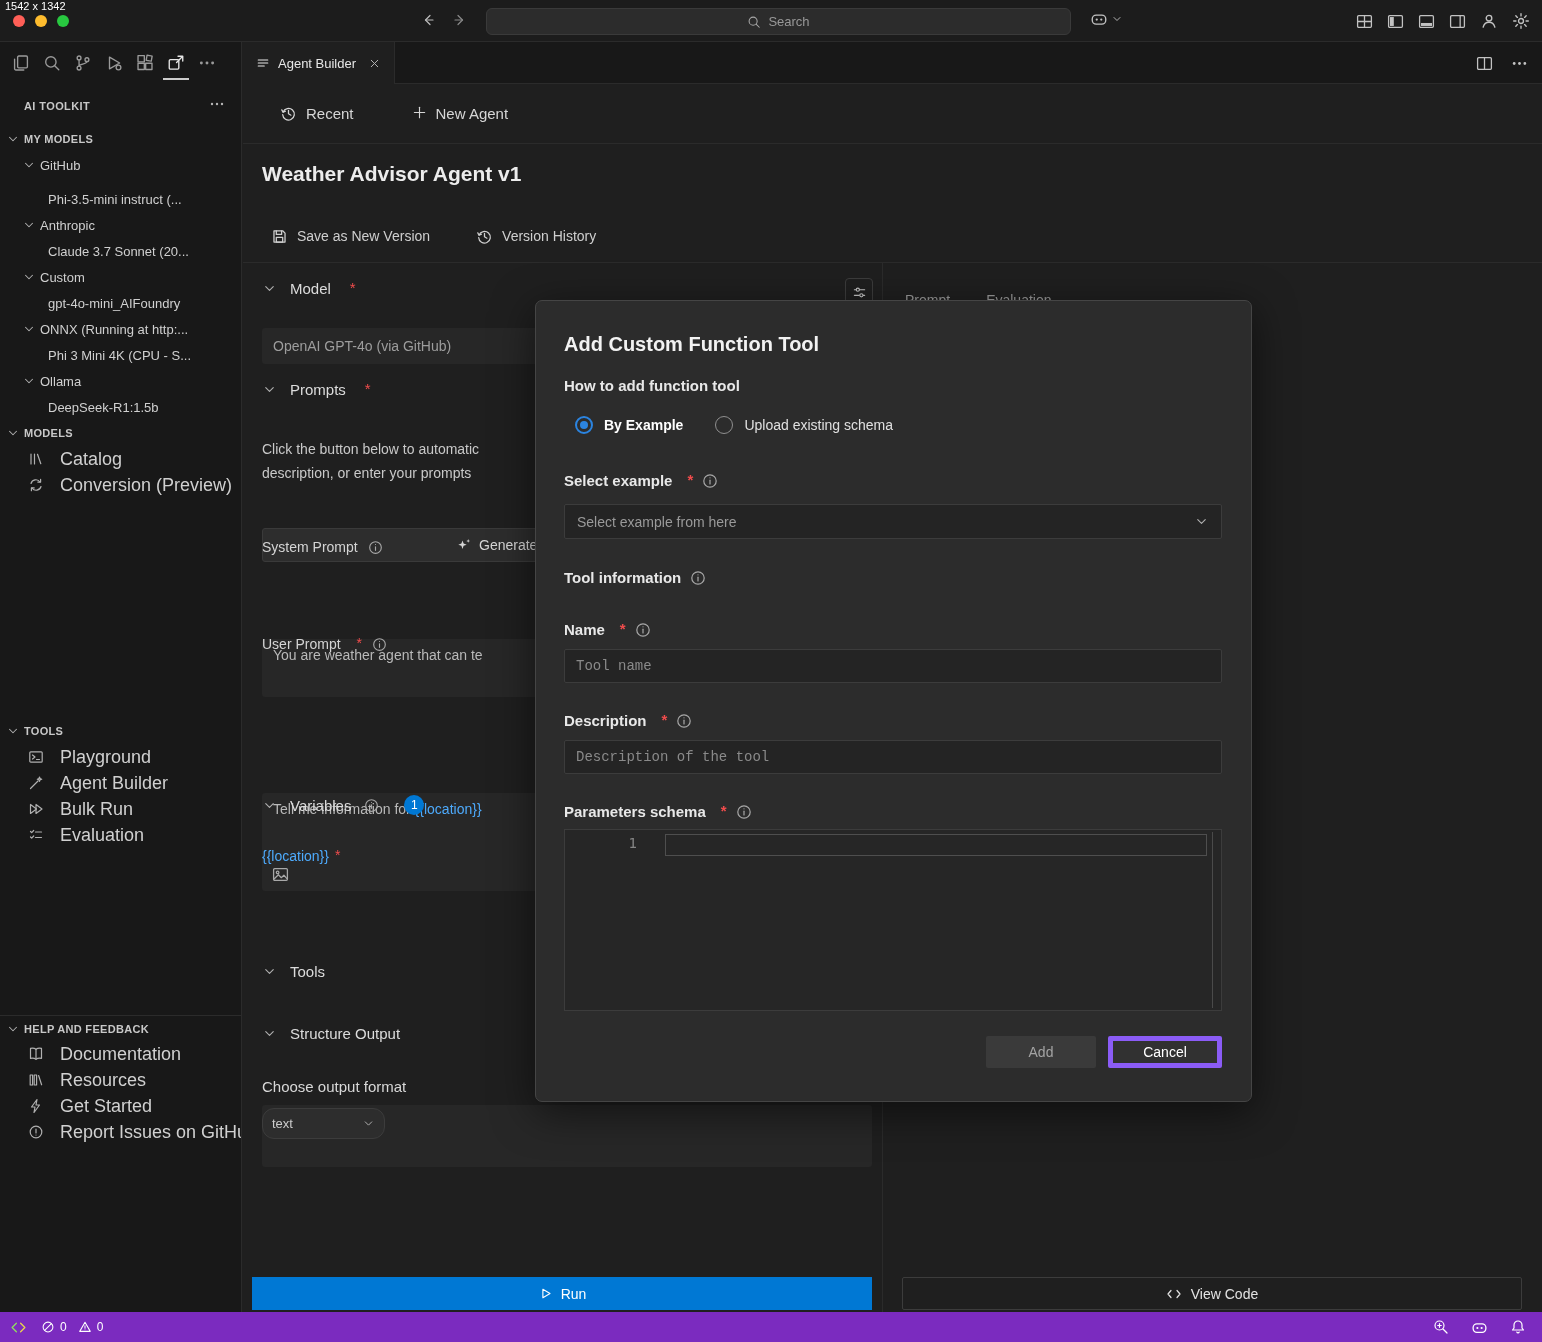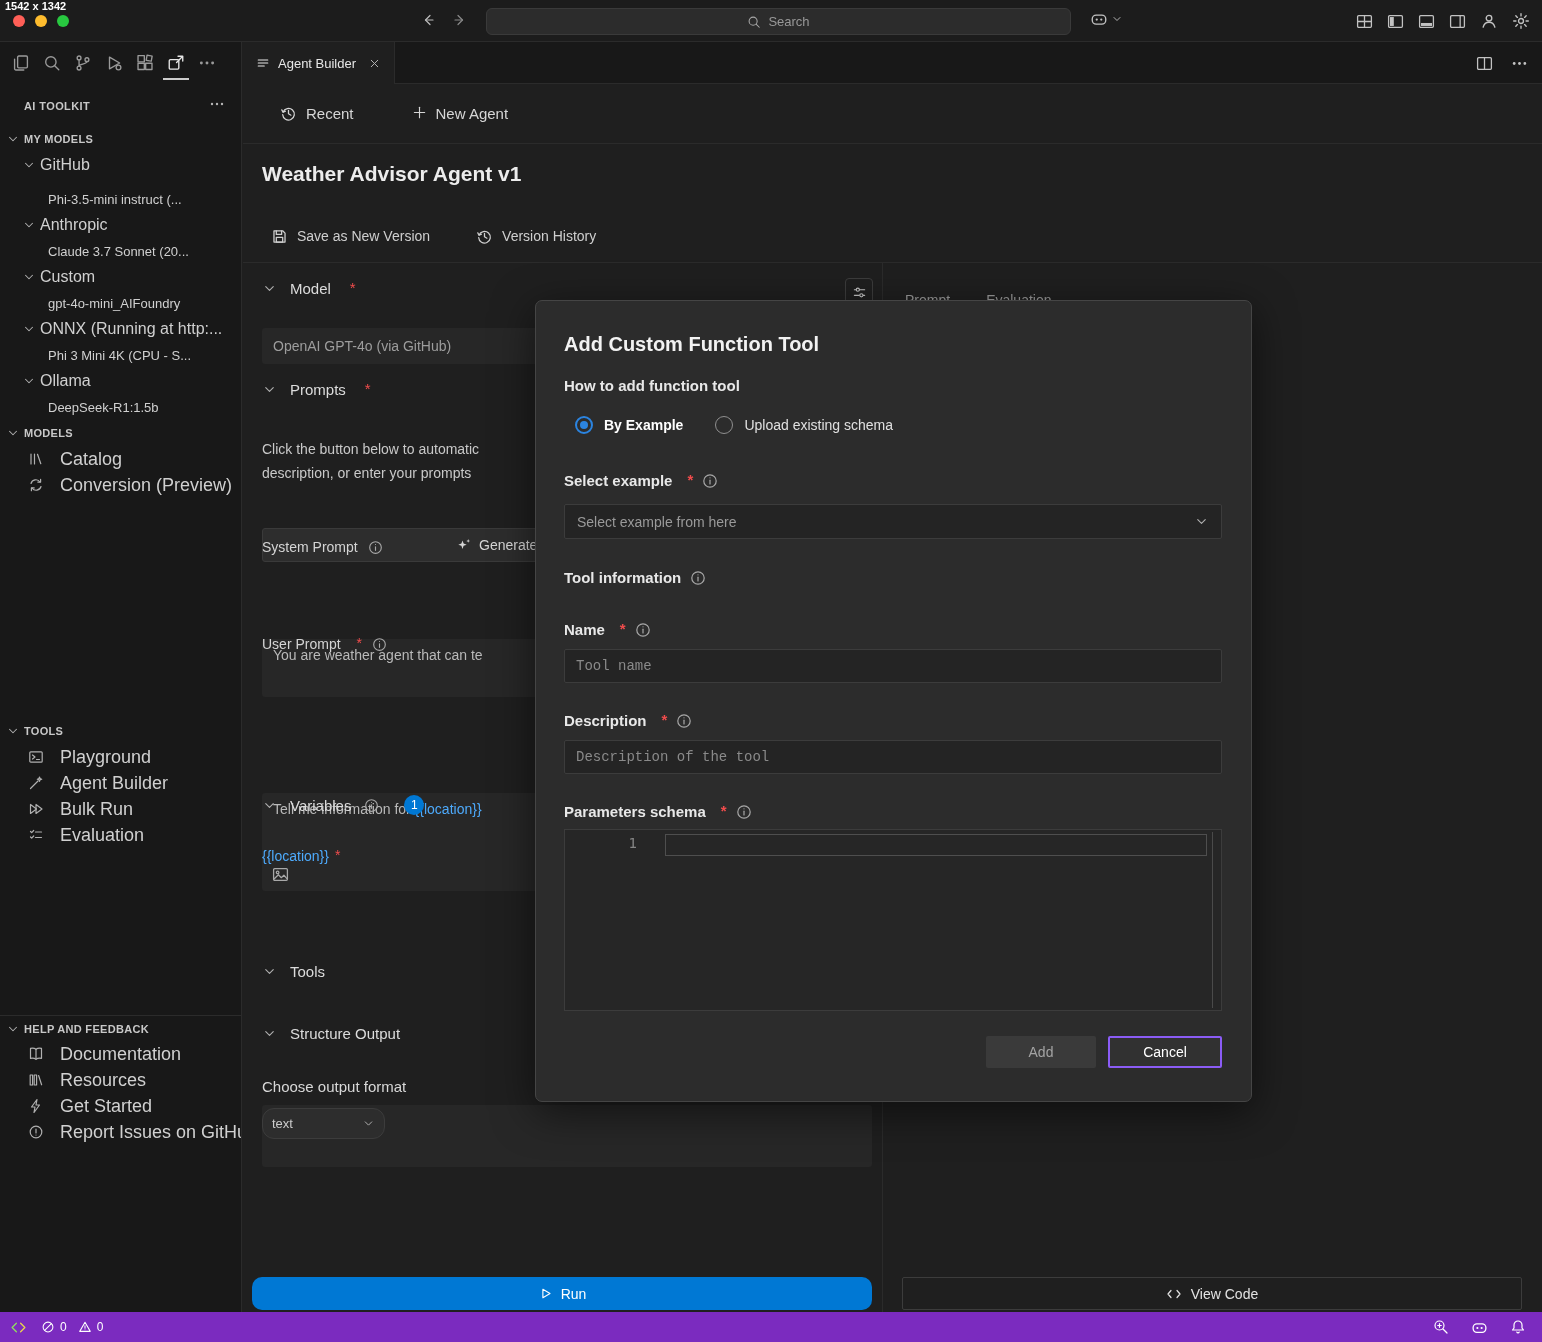--- a/index.html
+++ b/index.html
@@ -4,40 +4,40 @@
 <style>
   *{box-sizing:border-box;margin:0;padding:0}
   html,body{width:1542px;height:1342px}
   body{background:#1f1f1f;font-family:"Liberation Sans","DejaVu Sans",sans-serif;color:#cccccc;overflow:hidden}
   .screen{position:relative;width:1542px;height:1342px;background:#1f1f1f;overflow:hidden}
   svg.s{fill:none;stroke:currentColor;stroke-width:1.2;stroke-linecap:round;stroke-linejoin:round}
   svg.f{fill:currentColor;stroke:none}
 
   
   .titlebar{position:absolute;top:0;left:0;right:0;height:42px;background:#1c1c1c;border-bottom:1px solid #2b2b2b;z-index:5}
-  .size-label{position:absolute;top:0;left:5px;font-size:11px;color:#ffffff;z-index:99;font-weight:700}
+  .size-label{position:absolute;top:0;left:5px;font-size:11px;color:#ffffff;z-index:99;font-weight:400}
   .traffic{position:absolute;top:15px;left:13px;display:flex;gap:10px}
   .traffic span{width:12px;height:12px;border-radius:50%;display:block}
   .nav-arrows{position:absolute;left:420px;top:12px;display:flex;gap:16px;color:#bdbdbd}
   .searchbox{position:absolute;left:486px;top:8px;width:585px;height:27px;background:#2c2c2c;border:1px solid #3a3a3a;border-radius:6px;display:flex;align-items:center;justify-content:center;gap:7px;color:#989898;font-size:13px;cursor:text}
   .copilot-cc{position:absolute;left:1090px;top:10px;display:flex;align-items:center;gap:3px;color:#c2c2c2}
   .tb-right{position:absolute;right:12px;top:12px;display:flex;gap:14px;align-items:center;color:#c2c2c2}
 
   
   .sidebar{position:absolute;top:42px;left:0;width:242px;bottom:30px;background:#181818;border-right:1px solid #2b2b2b;z-index:4}
   .activity{position:absolute;top:5px;left:8px;display:flex;gap:5px}
   .act{width:26px;height:33px;display:flex;align-items:center;justify-content:center;color:#9a9a9a;border-bottom:2px solid transparent;cursor:pointer}
   .act.active{color:#e7e7e7;border-bottom-color:#cccccc}
   .sb-titlerow{position:absolute;top:52px;left:0;right:0;height:24px;display:flex;align-items:center}
   .sb-title{padding-left:24px;font-size:11px;font-weight:700;letter-spacing:.4px;color:#c8c8c8}
   .sb-more{margin-left:auto;margin-right:16px;color:#b5b5b5;cursor:pointer}
   .sb-list{position:absolute;top:84px;left:0;right:0}
   .sbrow{height:26px;display:flex;align-items:center;color:#d0d0d0;cursor:pointer;white-space:nowrap;overflow:hidden}
   .sbhead{padding-left:6px;gap:4px;font-size:11px;font-weight:700;letter-spacing:.3px;color:#c8c8c8}
-  .sbgroup{padding-left:22px;gap:4px;font-size:16px}
+  .sbgroup{padding-left:22px;gap:4px;font-size:13px}
   .sbitem{padding-left:48px;font-size:13px}
   .sbtool{padding-left:28px;gap:16px;font-size:18px}
   .sp8{height:8px}.sp220{height:220px}.sp167{height:167px}
   .sb-sep{border-top:1px solid #2b2b2b}
   .chev{color:#b0b0b0;flex:none;display:flex}
 
   
   .editor{position:absolute;left:243px;top:42px;right:0;bottom:30px;background:#1f1f1f}
   .tabbar{position:absolute;top:0;left:0;right:0;height:42px;background:#181818;border-bottom:1px solid #2b2b2b}
   .tab{position:absolute;left:0;top:0;height:42px;background:#1f1f1f;display:flex;align-items:center;padding:0 13px;gap:8px;border-right:1px solid #2b2b2b;color:#e7e7e7;font-size:13px;cursor:pointer}
@@ -54,21 +54,21 @@
   .sec-head{display:flex;align-items:center;gap:13px;font-size:15px;color:#dcdcdc;font-weight:500;cursor:pointer}
   .req{color:#f14c4c;margin-left:6px;position:relative;top:-1px}
   .info-i{color:#a8a8a8;display:flex;flex:none;cursor:pointer}
   .flabel{display:flex;align-items:center;gap:10px;font-size:14px;color:#d4d4d4}
   .tbox{background:#272727;border-radius:3px;color:#b9b9b9;font-size:14px;padding:8px 11px;cursor:text;position:relative}
   .var-blue{color:#4daafc}
   .badge{width:20px;height:20px;border-radius:50%;background:#0078d4;color:#fff;font-size:12px;display:flex;align-items:center;justify-content:center;margin-left:12px}
   .gen-btn{position:relative;background:#2d2d2d;border:1px solid #3a3a3a;border-radius:3px;height:34px;cursor:pointer;color:#d6d6d6;font-size:14px}
   .gen-inner{position:absolute;left:193px;top:0;height:32px;display:flex;align-items:center;gap:7px}
   .mini-select{background:#2d2d2d;border:1px solid #3c3c3c;border-radius:12px;height:31px;display:flex;align-items:center;justify-content:space-between;padding:0 9px;font-size:13px;color:#cccccc;cursor:pointer}
-  .run-btn{position:absolute;left:9px;top:1235px;width:620px;height:33px;background:#0078d4;border:none;border-radius:10px;color:#fff;font-size:14px;display:flex;align-items:center;justify-content:center;gap:8px;cursor:pointer;font-family:inherit}
+  .run-btn{position:absolute;left:9px;top:1235px;width:620px;height:33px;background:#0078d4;border:none;border-radius:0;color:#fff;font-size:14px;display:flex;align-items:center;justify-content:center;gap:8px;cursor:pointer;font-family:inherit}
   .viewcode-btn{position:absolute;left:659px;top:1235px;width:620px;height:33px;background:transparent;border:1px solid #3c3c3c;border-radius:2px;color:#e2e2e2;font-size:14px;display:flex;align-items:center;justify-content:center;gap:9px;cursor:pointer;font-family:inherit}
   .right-tabs{position:absolute;left:662px;top:250px;display:flex;gap:36px;font-size:14px;color:#9a9a9a}
   .settings-box{position:absolute;left:602px;top:236px;width:28px;height:28px;border:1px solid #3c3c3c;border-radius:4px;display:flex;align-items:center;justify-content:center;color:#c5c5c5;cursor:pointer}
   .img-ic{position:absolute;left:10px;bottom:8px;color:#a8a8a8;display:flex;cursor:pointer}
 
   
   .modal{position:absolute;left:535px;top:300px;width:717px;height:802px;background:#2c2c2c;border:1px solid #454545;border-radius:7px;box-shadow:0 10px 42px rgba(0,0,0,.55);z-index:40}
   .m-title{position:absolute;left:28px;top:32px;font-size:20px;font-weight:700;color:#f2f2f2}
   .m-sub{position:absolute;left:28px;top:76px;font-size:15px;font-weight:600;color:#e8e8e8}
   .m-radios{position:absolute;left:39px;top:115px;display:flex;align-items:center;gap:32px}
@@ -81,21 +81,21 @@
   .m-label{position:absolute;left:28px;display:flex;align-items:center;gap:9px;font-size:15px;font-weight:600;color:#e8e8e8}
   .m-input{position:absolute;left:28px;width:658px;height:34px;background:#242424;border:1px solid #3c3c3c;border-radius:2px;color:#cccccc;font-size:14px;padding:0 11px;font-family:Liberation Mono, monospace}
   .m-input::placeholder{color:#8a8a8a}
   .m-select{position:absolute;left:28px;top:203px;width:658px;height:35px;background:#242424;border:1px solid #3c3c3c;border-radius:2px;display:flex;align-items:center;justify-content:space-between;padding:0 12px;font-size:14px;color:#9a9a9a;cursor:pointer}
   .schema-editor{position:absolute;left:28px;top:528px;width:658px;height:182px;background:#262626;border:1px solid #3c3c3c;cursor:text}
   .ln{position:absolute;left:0;top:5px;width:72px;text-align:right;font-family:"DejaVu Sans Mono","Liberation Mono",monospace;font-size:14px;color:#858585}
   .cur-line{position:absolute;left:100px;right:14px;top:4px;height:22px;border:1px solid #4e4e4e}
   .ed-scroll{position:absolute;right:8px;top:2px;bottom:2px;width:1px;background:#4a4a4a}
   .m-btn{position:absolute;top:735px;height:32px;border-radius:2px;font-size:14px;font-family:inherit;cursor:pointer}
   .btn-add{left:450px;width:110px;background:#3a3a3a;border:none;color:#a3a3a3}
-  .btn-cancel{left:572px;width:114px;background:#313131;border:2px solid #8b5cf6;color:#ffffff}
+  .btn-cancel{left:572px;width:114px;background:#313131;border:5px solid #8b5cf6;color:#ffffff}
 
   
   .statusbar{position:absolute;left:0;right:0;bottom:0;height:30px;background:#7b2bbf;color:#ffffff;display:flex;align-items:center;z-index:5}
   .st-left{display:flex;align-items:center;gap:14px;padding-left:10px}
   .st-problems{display:flex;align-items:center;gap:5px;font-size:12px;cursor:pointer}
   .st-right{margin-left:auto;display:flex;align-items:center;gap:22px;padding-right:16px}
   .st-ic{display:flex;cursor:pointer}
 </style>
 </head>
 <body>

